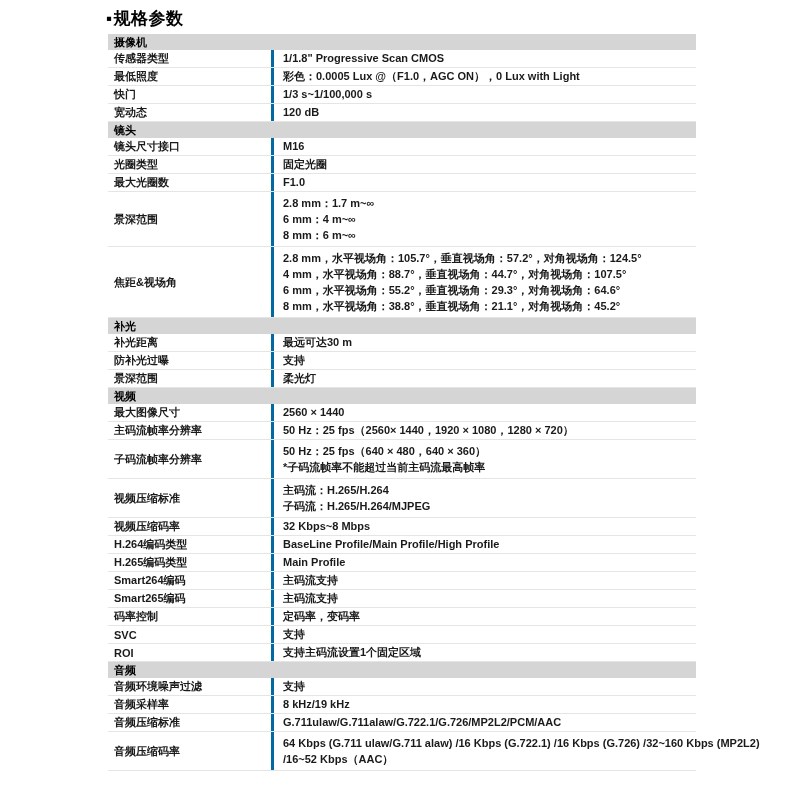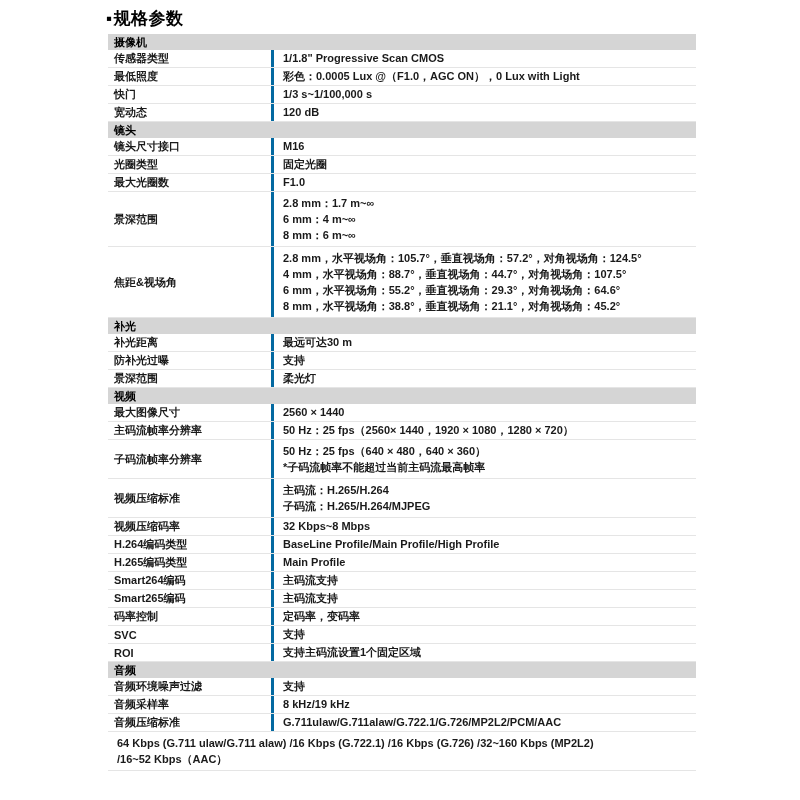--- a/index.html
+++ b/index.html
@@ -262,19 +262,20 @@
           <div class="value-line">8 kHz/19 kHz</div>
         </div>
       </div>
       <div class="spec-row single">
         <div class="label-cell">音频压缩标准</div>
         <div class="value-cell">
           <div class="value-line">G.711ulaw/G.711alaw/G.722.1/G.726/MP2L2/PCM/AAC</div>
         </div>
       </div>
       <div class="spec-row multi">
+        <div class="label-cell">音频压缩码率</div>
         <div class="value-cell">
           <div class="value-line">64 Kbps (G.711 ulaw/G.711 alaw) /16 Kbps (G.722.1) /16 Kbps (G.726) /32~160 Kbps (MP2L2)</div>
           <div class="value-line">/16~52 Kbps（AAC）</div>
         </div>
       </div>
     </div>
 </div>
 
 </body></html>

